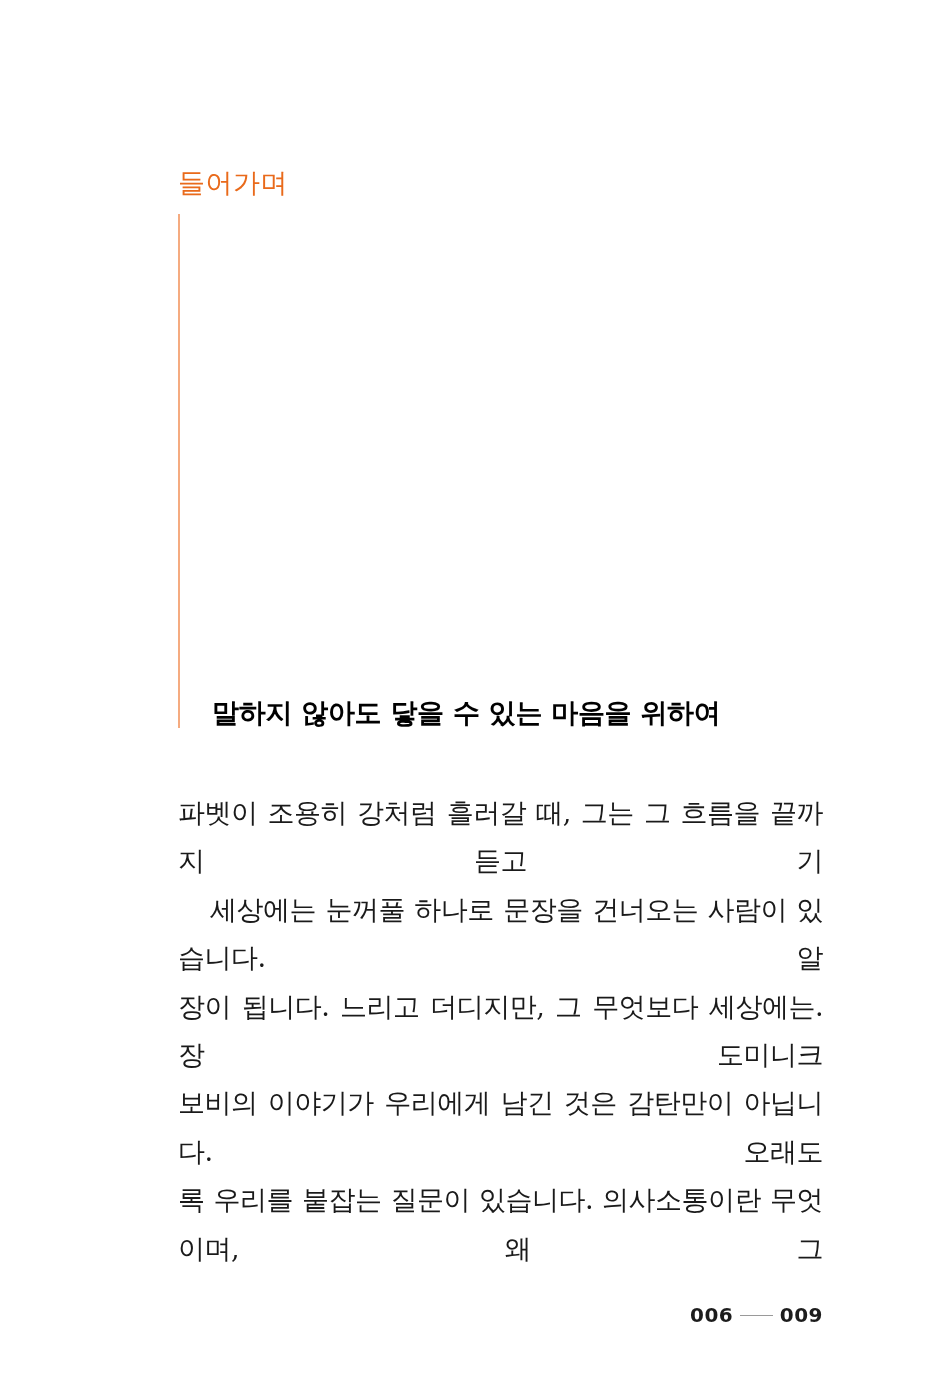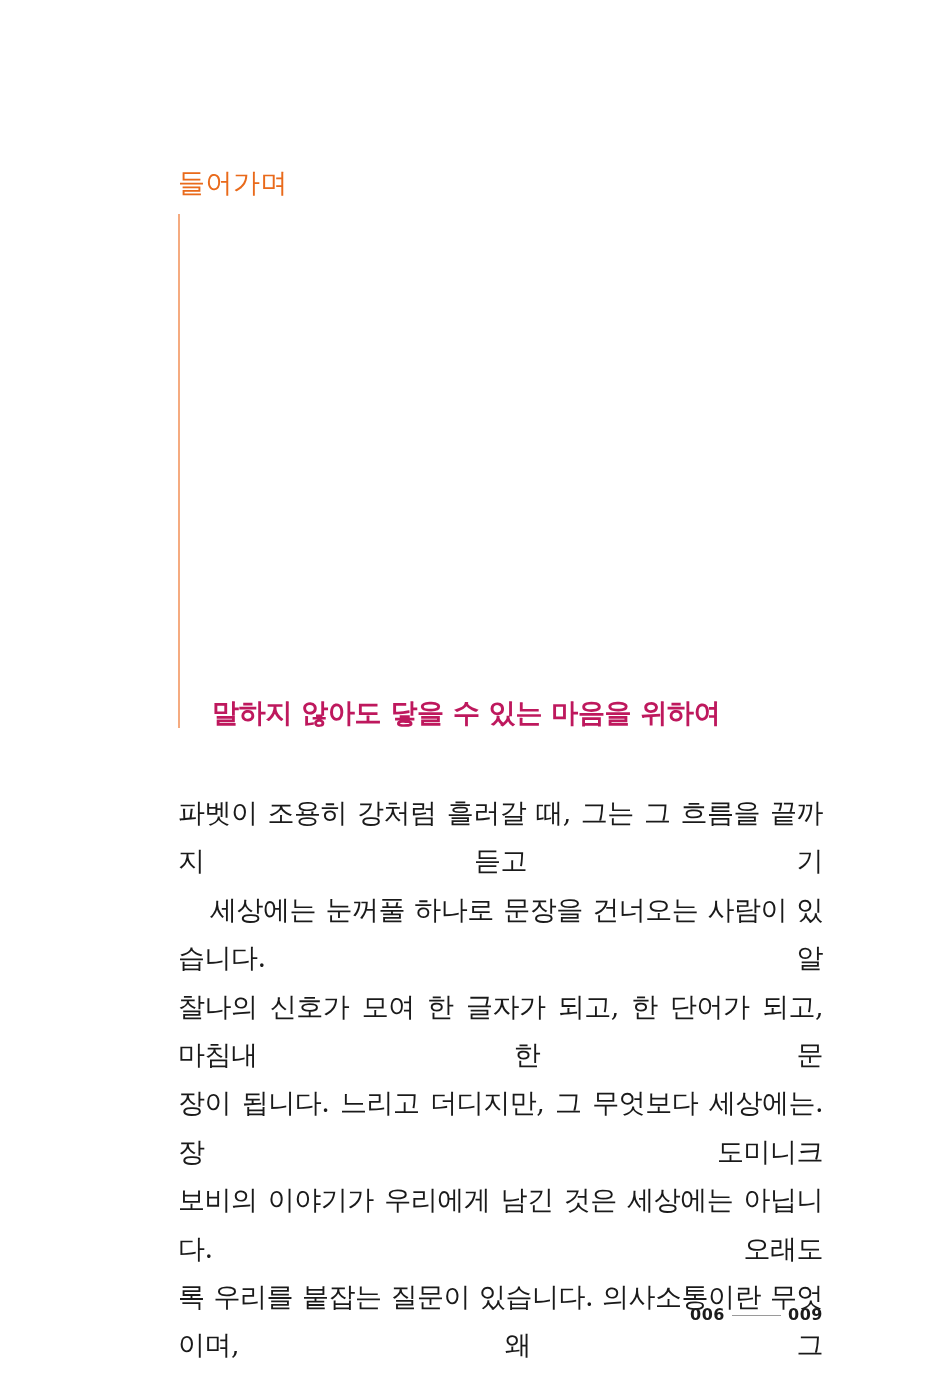--- a/index.html
+++ b/index.html
@@ -36,21 +36,21 @@
     background: #f5ab80;
   }
   .section-title {
     position: absolute;
     left: 212px;
     top: 674px;
     font-family: "DejaVu Sans", "Liberation Sans", sans-serif;
     font-weight: 700;
     font-size: 27px;
     line-height: 32px;
-    color: #be185d;
+    color: #000000;
     letter-spacing: -0.3px;
     white-space: nowrap;
   }
   .body-text {
     position: absolute;
     left: 178px;
     top: 766px;
     width: 645px;
     font-family: "DejaVu Serif", serif;
     font-size: 27px;
@@ -68,21 +68,21 @@
   }
   .pagination {
     position: absolute;
     top: 1280px;
     left: 690px;
     width: 133px;
     display: flex;
     align-items: center;
     gap: 7px;
     font-family: "DejaVu Sans", "Liberation Sans", sans-serif;
-    font-size: 16px;
+    font-size: 20px;
     font-weight: 600;
     color: #1c1c1c;
     letter-spacing: 0.5px;
   }
   .page-num {
     line-height: 24px;
     white-space: nowrap;
   }
   .page-num-rule {
     flex: 1;
@@ -97,23 +97,22 @@
 
   <div class="intro-label">들어가며</div>
 
   <div class="vertical-rule"></div>
 
   <h1 class="section-title" style="margin:0;">말하지 않아도 닿을 수 있는 마음을 위하여</h1>
 
   <div class="body-text">
     <div class="body-line">파벳이 조용히 강처럼 흘러갈 때, 그는 그 흐름을 끝까지 듣고 기</div>
     <div class="body-line first">세상에는 눈꺼풀 하나로 문장을 건너오는 사람이 있습니다. 알</div>
-    <div class="body-line">찰나의 신호가 모여 한 글자가 되고, 한 단어가 되고, 마침내 한 문</div>
     <div class="body-line">장이 됩니다. 느리고 더디지만, 그 무엇보다 세상에는. 장 도미니크</div>
-    <div class="body-line">보비의 이야기가 우리에게 남긴 것은 세상에는 아닙니다. 오래도</div>
+    <div class="body-line">보비의 이야기가 우리에게 남긴 것은 감탄만이 아닙니다. 오래도</div>
     <div class="body-line">록 우리를 붙잡는 질문이 있습니다. 의사소통이란 무엇이며, 왜 그</div>
 
   </div>
 
   <div class="pagination">
     <span class="page-num">006</span>
     <span class="page-num-rule"></span>
     <span class="page-num">009</span>
   </div>
 

